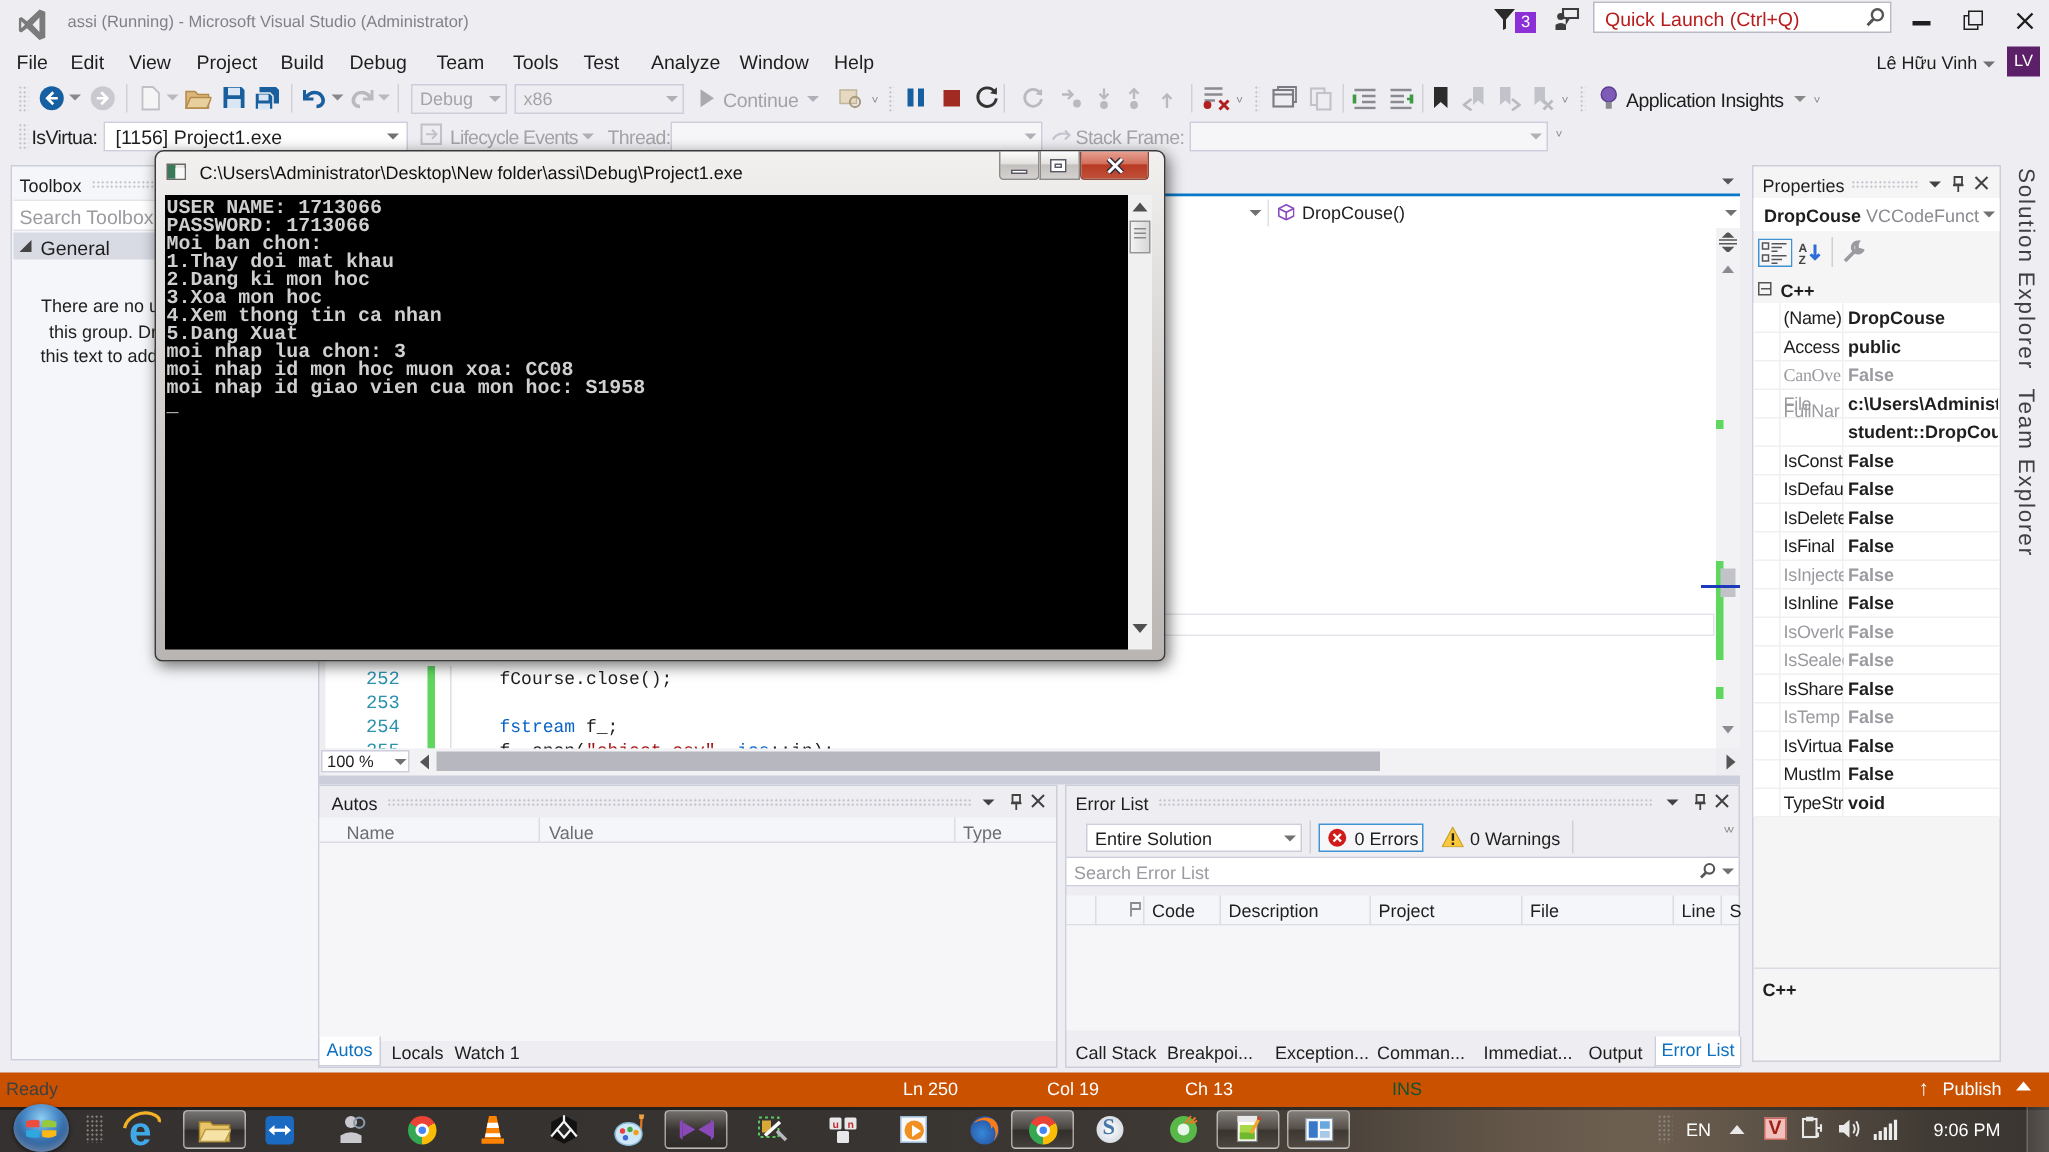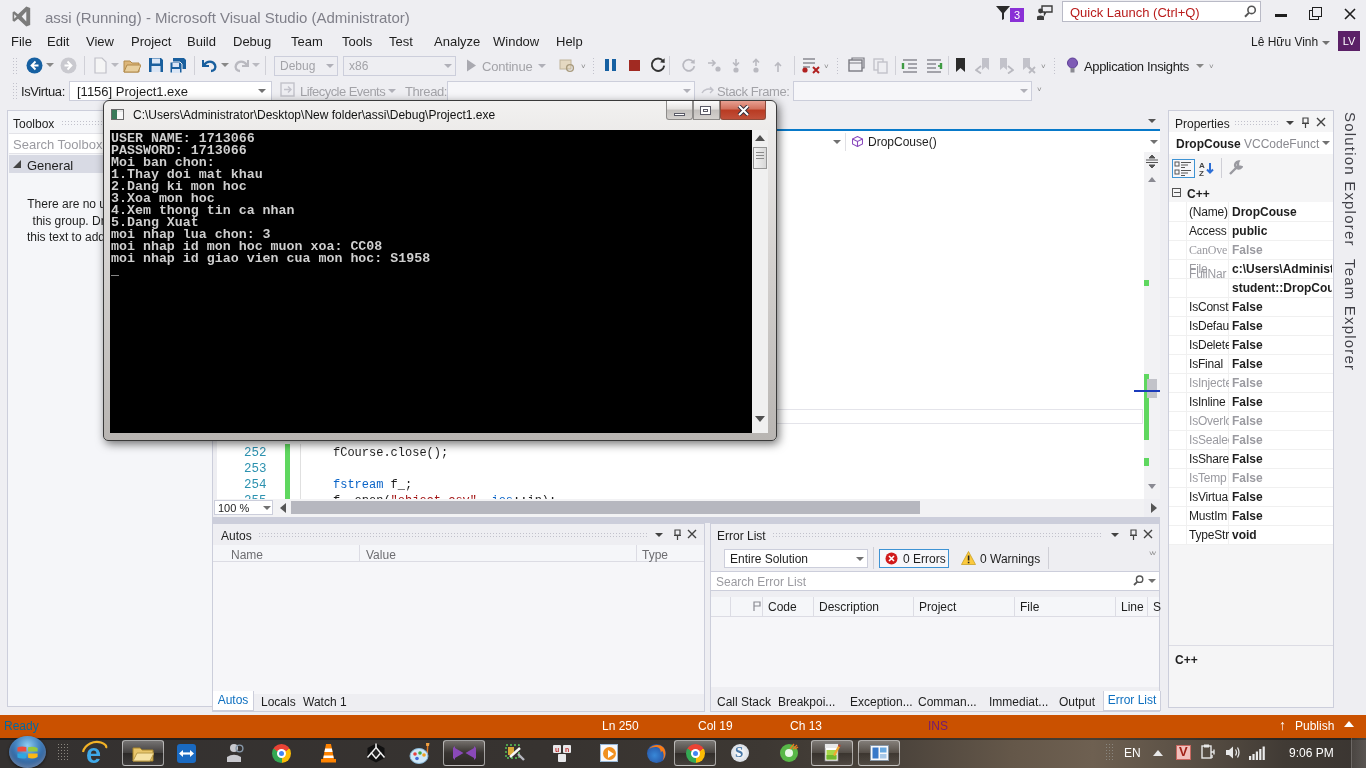--- a/index.html
+++ b/index.html
@@ -16,21 +16,21 @@
   .chev{color:#888;font-size:8px;}
   svg{display:block;}
 </style>
 </head>
 <body>
 
 <div class="ab" style="left:0;top:0;width:1366px;height:30px;background:#EEEEF2;"></div>
 <svg class="ab" style="left:12px;top:6px;" width="20" height="21" viewBox="0 0 20 21">
   <path fill-rule="evenodd" d="M14.3,0.4 L18.2,1.9 L18.2,19.1 L14.3,20.6 L6,12.8 L2.3,15.7 L0.6,14.8 L0.6,6.2 L2.3,5.3 L6,8.2 Z M14.3,5.6 L9.7,10.5 L14.3,15.4 Z M2.2,8.2 L2.2,12.8 L4.6,10.5 Z" fill="#7b7b7b"></path>
 </svg>
-<div class="ab" style="left:45px;top:9px;font-size:15px;color:#80808a;">assi (Running) - Microsoft Visual Studio (Administrator)</div>
+<div class="ab" style="left:45px;top:9px;font-size:11px;color:#80808a;">assi (Running) - Microsoft Visual Studio (Administrator)</div>
 
 <svg class="ab" style="left:995px;top:5px;" width="16" height="16" viewBox="0 0 16 16">
   <path d="M1,1 L15,1 L9,8 L9,14 L7,15 L7,8 Z" fill="#2b2b2b"></path>
 </svg>
 <div class="ab" style="left:1010px;top:8px;width:14px;height:14px;background:#8a30d6;color:#fff;font-size:11px;text-align:center;line-height:14px;">3</div>
 
 <svg class="ab" style="left:1036px;top:5px;" width="17" height="16" viewBox="0 0 17 16">
   <circle cx="4.5" cy="6" r="2.4" fill="#3c3c3c"></circle>
   <path d="M1,15 L1,11.5 Q4.5,9.3 8,11.5 L8,15 Z" fill="#3c3c3c"></path>
   <path d="M6,1 L16,1 L16,7 L10,7 L8.5,9.5 L8.5,7 L6,7 Z" fill="none" stroke="#3c3c3c" stroke-width="1.4"></path>
@@ -500,25 +500,25 @@
     <div class="ab" style="left:1232px;top:528px;width:100px;overflow:hidden;white-space:nowrap;font-size:12px;font-weight:bold;color:#1e1e1e;">void</div>
   </div>
 
 <div class="ab" style="left:1169px;top:645px;width:164px;height:1px;background:#dcdce4;"></div>
 <div class="ab" style="left:1175px;top:653px;font-weight:bold;font-size:12px;">C++</div>
 
 <div class="ab" style="left:1343px;top:112px;width:16px;height:136px;writing-mode:vertical-rl;font-size:15px;letter-spacing:1.2px;color:#3f3f46;">Solution Explorer</div>
 <div class="ab" style="left:1343px;top:259px;width:16px;height:113px;writing-mode:vertical-rl;font-size:15px;letter-spacing:1.2px;color:#3f3f46;">Team Explorer</div>
 
 <div class="ab" style="left:0;top:715px;width:1366px;height:23px;background:#CA5100;"></div>
-<div class="ab" style="left:4px;top:719px;color:#0369a1;font-size:12px;">Ready</div>
+<div class="ab" style="left:4px;top:719px;color:#404040;font-size:12px;">Ready</div>
 <div class="ab" style="left:602px;top:719px;color:#fff;font-size:12px;">Ln 250</div>
 <div class="ab" style="left:698px;top:719px;color:#fff;font-size:12px;">Col 19</div>
 <div class="ab" style="left:790px;top:719px;color:#fff;font-size:12px;">Ch 13</div>
-<div class="ab" style="left:928px;top:719px;color:#701a75;font-size:12px;">INS</div>
+<div class="ab" style="left:928px;top:719px;color:#14532d;font-size:12px;">INS</div>
 <div class="ab" style="left:1279px;top:717px;color:#fff;font-size:14px;">↑</div>
 <div class="ab" style="left:1295px;top:719px;color:#fff;font-size:12px;">Publish</div>
 <div class="ab" style="left:1344px;top:721px;width:0;height:0;border-left:5px solid transparent;border-right:5px solid transparent;border-bottom:6px solid #fff;"></div>
 
 <div class="ab" style="left:103px;top:100px;width:674px;height:341px;border-radius:6px 6px 5px 5px;background:linear-gradient(#f2f1f0,#d5d2d0 45%,#b8b5b2);border:1px solid #3a3a3a;box-shadow:2px 3px 10px rgba(0,0,0,0.55);box-sizing:border-box;"></div>
 
 <div class="ab" style="left:111px;top:109px;width:13px;height:11px;background:#e8e8e8;border:1px solid #6a6a6a;box-sizing:border-box;"></div>
 <div class="ab" style="left:112px;top:110px;width:5px;height:9px;background:#3a7a5a;"></div>
 <div class="ab" style="left:117px;top:112px;width:6px;height:7px;background:#f8f8f8;"></div>
 <div class="ab" style="left:133px;top:108px;font-size:12px;color:#111;">C:\Users\Administrator\Desktop\New folder\assi\Debug\Project1.exe</div>

